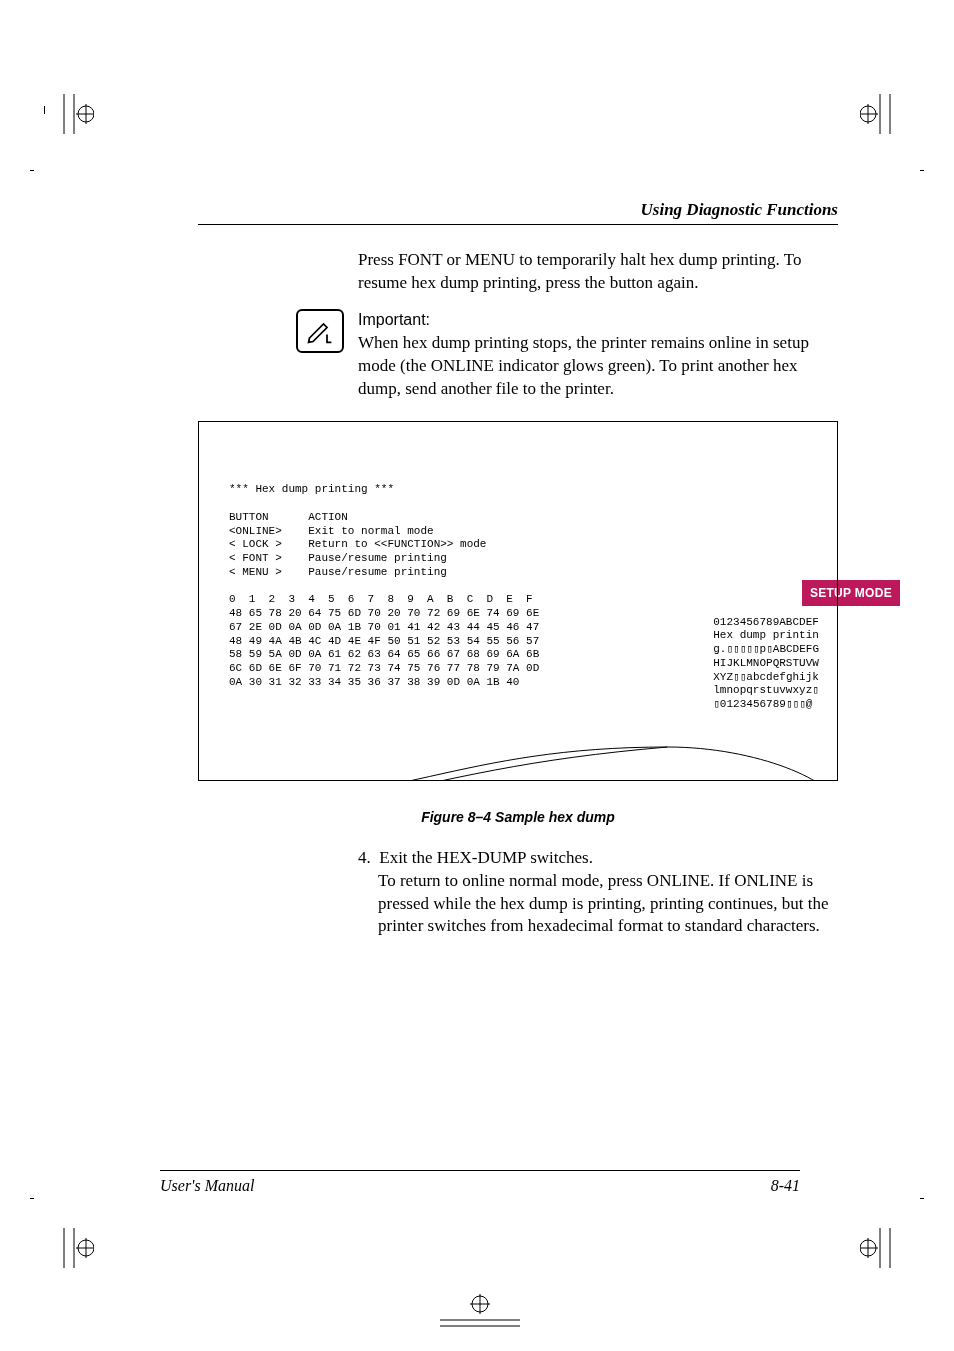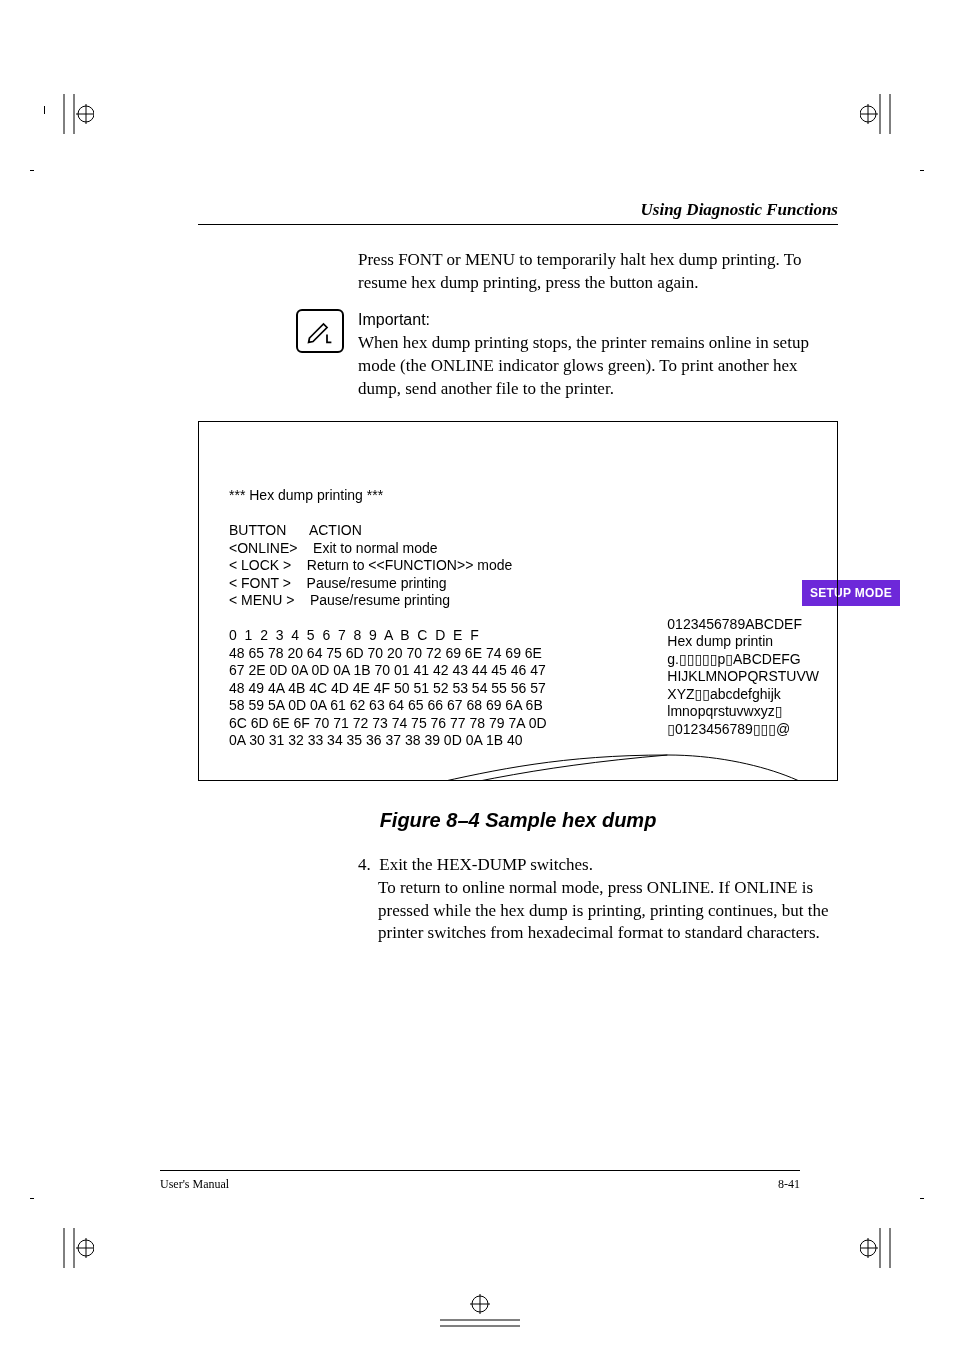--- a/index.html
+++ b/index.html
@@ -67,61 +67,61 @@
     font-size: 17px;
     line-height: 1.35;
     flex: 1;
   }
   .important-text .label { font-weight: normal; font-family: Arial, Helvetica, sans-serif; font-size:16px; }
 
   .printout {
     border: 1px solid #000;
     margin: 20px 0 8px 0;
     padding: 48px 24px 8px 30px;
-    font-family: Liberation Sans, sans-serif;
-    font-size: 14px;
+    font-family: Liberation Mono, monospace;
+    font-size: 11px;
     white-space: pre;
     line-height: 1.25;
     position: relative;
     height: 360px;
     box-sizing: border-box;
     overflow: hidden;
   }
   .printout .hex-right { position:absolute; right:18px; top:194px; text-align:left; }
   .curl { position:absolute; left:0; right:0; bottom:0; height:70px; }
   .curl svg { width:100%; height:100%; display:block; }
 
   .fig-caption {
     text-align: center;
     font-family: Arial, Helvetica, sans-serif;
     font-weight: bold;
     font-style: italic;
-    font-size: 20px;
+    font-size: 14px;
     margin: 28px 0 22px 0;
   }
 
   .footer {
     position: absolute;
     left: 160px;
     width: 640px;
     top: 1170px;
   }
   .footer .rule2 {
     border:none; border-top:1px solid #000; margin:0 0 6px 0;
   }
   .footer-row {
     display:flex; justify-content:space-between;
-    font-size:12px;
+    font-style: italic; font-size:16px;
   }
 
   .side-tab {
     position: absolute;
     right: 54px;
     top: 580px;
-    background: #6d28d9;
+    background: #be185d;
     color: #fff;
     font-family: Arial, Helvetica, sans-serif;
     font-weight: bold;
     font-size: 12px;
     padding: 6px 8px;
     letter-spacing: 0.3px;
   }
 
   ol.steps { list-style:none; padding:0; margin:0 0 10px 0; }
   ol.steps li { margin-bottom:12px; }

